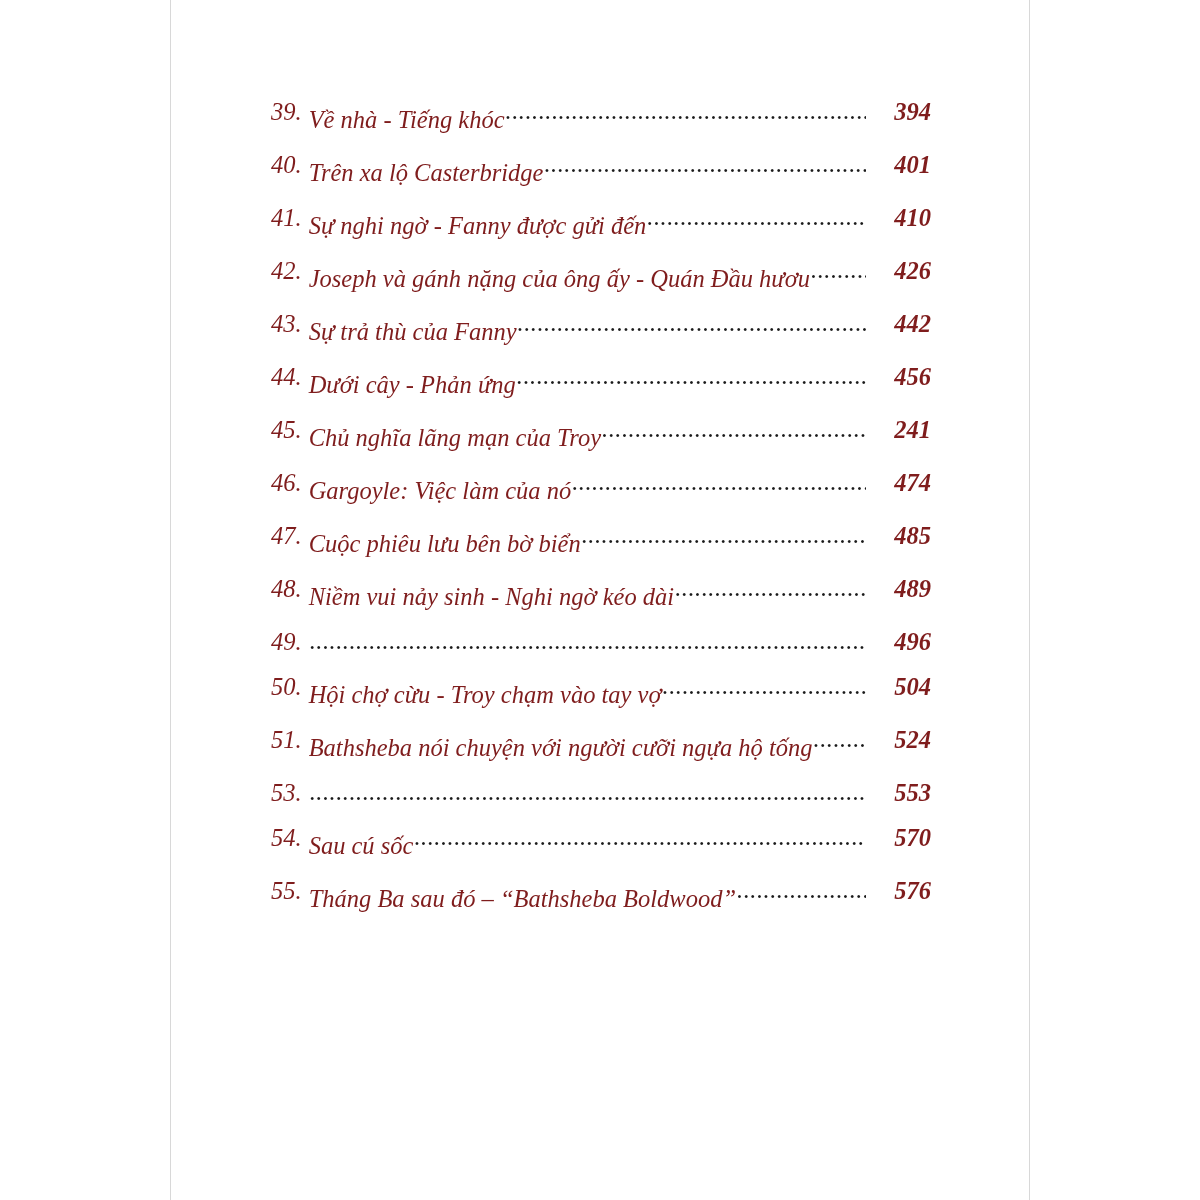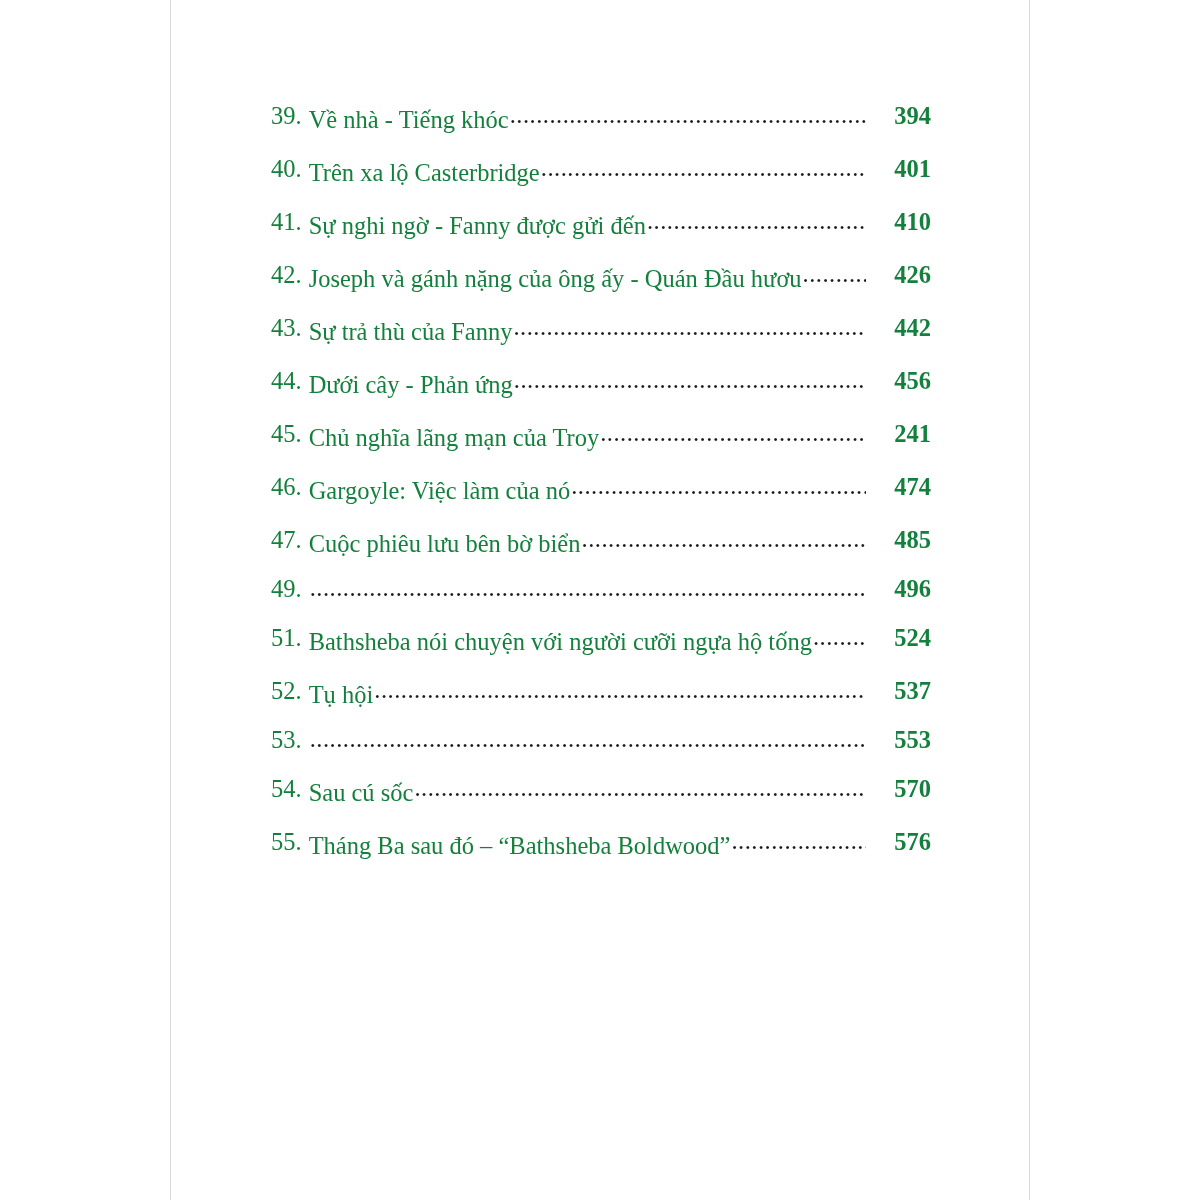--- a/index.html
+++ b/index.html
@@ -25,27 +25,28 @@
     box-sizing: border-box;
   }
   .toc {
     position: absolute;
     left: 100px;
     top: 100px;
     width: 660px;
   }
   .toc-entry {
     display: flex;
-    align-items: center;
+    align-items: flex-start;
     width: 100%;
     font-size: 24.5px;
     line-height: 1.0;
-    color: #15803d;
+    color: #7f1d1d;
     margin-bottom: 20.5px;
     white-space: nowrap;
+    font-style: italic;
   }
   .toc-num {
     flex: 0 0 auto;
     padding-right: 7px;
   }
   .toc-title {
     flex: 0 0 auto;
     margin-top: 8px;
   }
   .toc-dots {
@@ -126,35 +127,41 @@
         <span class="toc-dots"></span>
         <span class="toc-page">474</span>
       </div>
       <div class="toc-entry">
         <span class="toc-num">47.</span>
         <span class="toc-title">Cuộc phiêu lưu bên bờ biển</span>
         <span class="toc-dots"></span>
         <span class="toc-page">485</span>
       </div>
       <div class="toc-entry">
+        <span class="toc-num">48.</span>
+        <span class="toc-title">Niềm vui nảy sinh - Nghi ngờ kéo dài</span>
+        <span class="toc-dots"></span>
+        <span class="toc-page">489</span>
+      </div>
+      <div class="toc-entry">
         <span class="toc-num">49.</span>
         <span class="toc-dots"></span>
         <span class="toc-page">496</span>
+      </div>
+      <div class="toc-entry">
+        <span class="toc-num">50.</span>
+        <span class="toc-title">Hội chợ cừu - Troy chạm vào tay vợ</span>
+        <span class="toc-dots"></span>
+        <span class="toc-page">504</span>
       </div>
       <div class="toc-entry">
         <span class="toc-num">51.</span>
         <span class="toc-title">Bathsheba nói chuyện với người cưỡi ngựa hộ tống</span>
         <span class="toc-dots"></span>
         <span class="toc-page">524</span>
-      </div>
-      <div class="toc-entry">
-        <span class="toc-num">52.</span>
-        <span class="toc-title">Tụ hội</span>
-        <span class="toc-dots"></span>
-        <span class="toc-page">537</span>
       </div>
       <div class="toc-entry">
         <span class="toc-num">53.</span>
         <span class="toc-dots"></span>
         <span class="toc-page">553</span>
       </div>
       <div class="toc-entry">
         <span class="toc-num">54.</span>
         <span class="toc-title">Sau cú sốc</span>
         <span class="toc-dots"></span>

